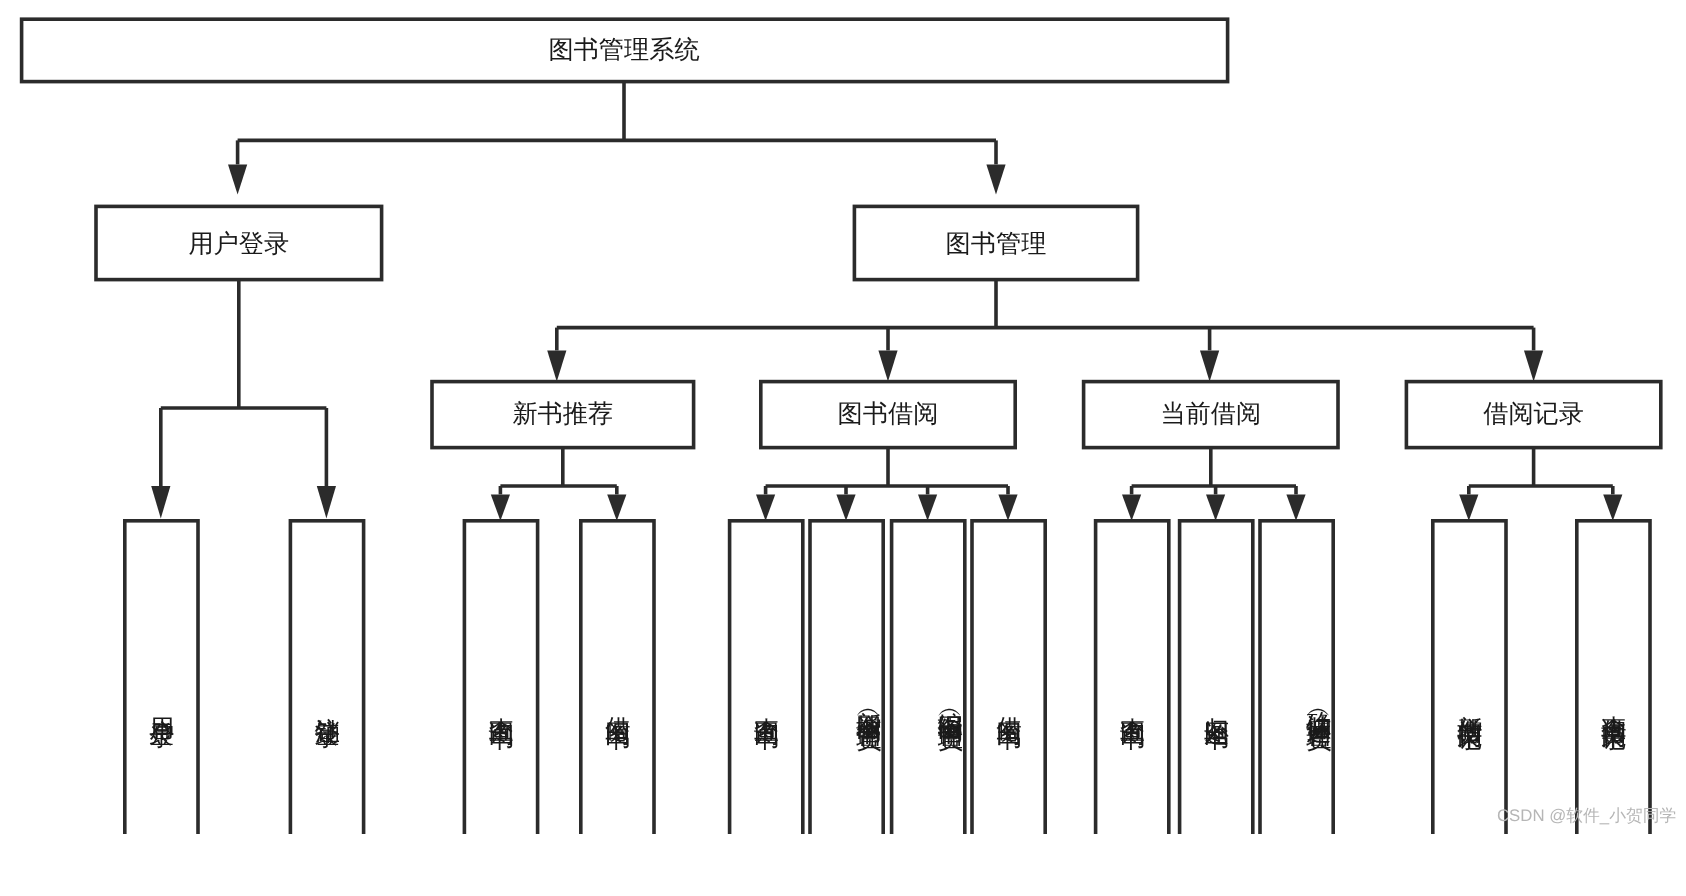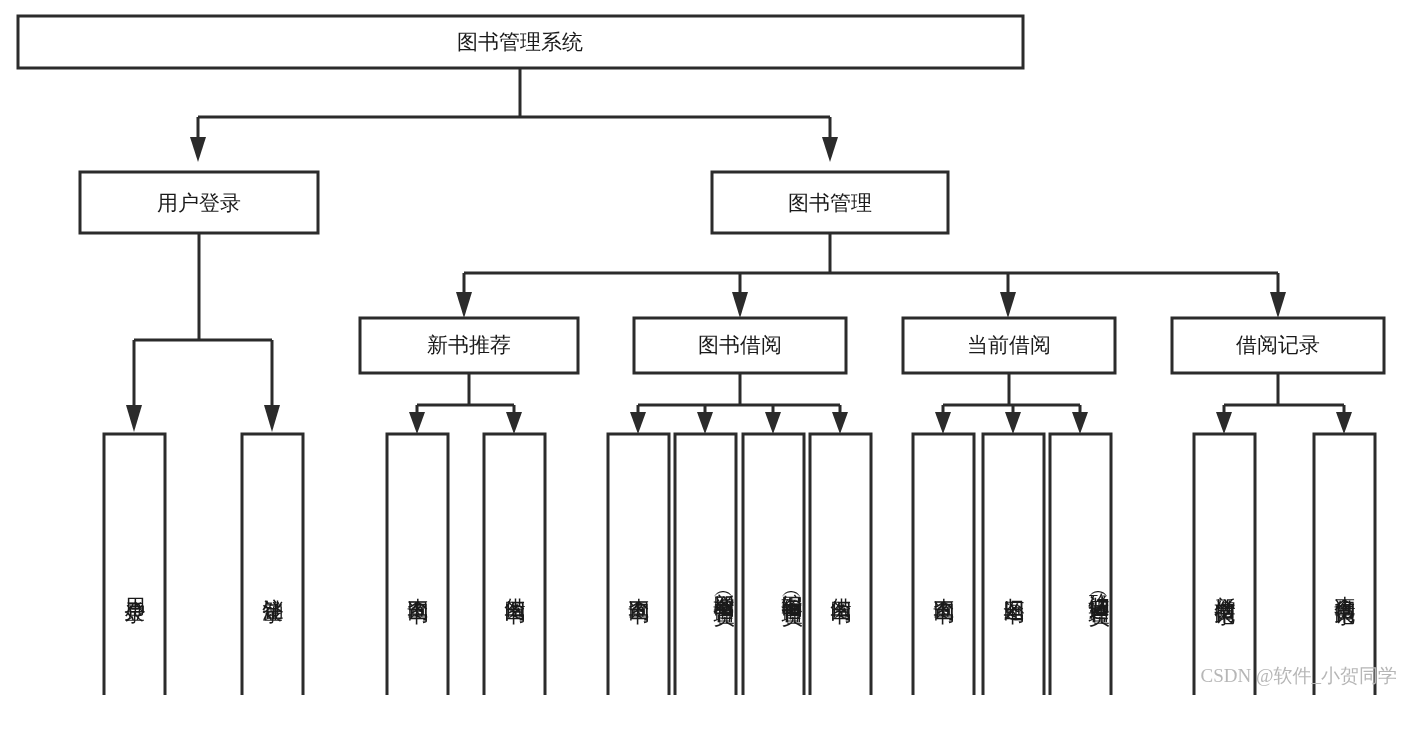--- a/index.html
+++ b/index.html
@@ -61,22 +61,22 @@
     align-items: center;
     justify-content: center;
     text-align: center;
     white-space: pre;
     pointer-events: none;
   }
   .watermark {
     position: absolute;
     right: 8px;
     bottom: 6px;
-    font-family: Liberation Serif, serif;
-    font-size: 19px;
+    font-family: Liberation Sans, sans-serif;
+    font-size: 14px;
     color: #b6b6b6;
     white-space: nowrap;
     user-select: none;
     padding-left: 24px;
   }
 </style>
 </head>
 <body>
 
 <div id="diagram-root">

